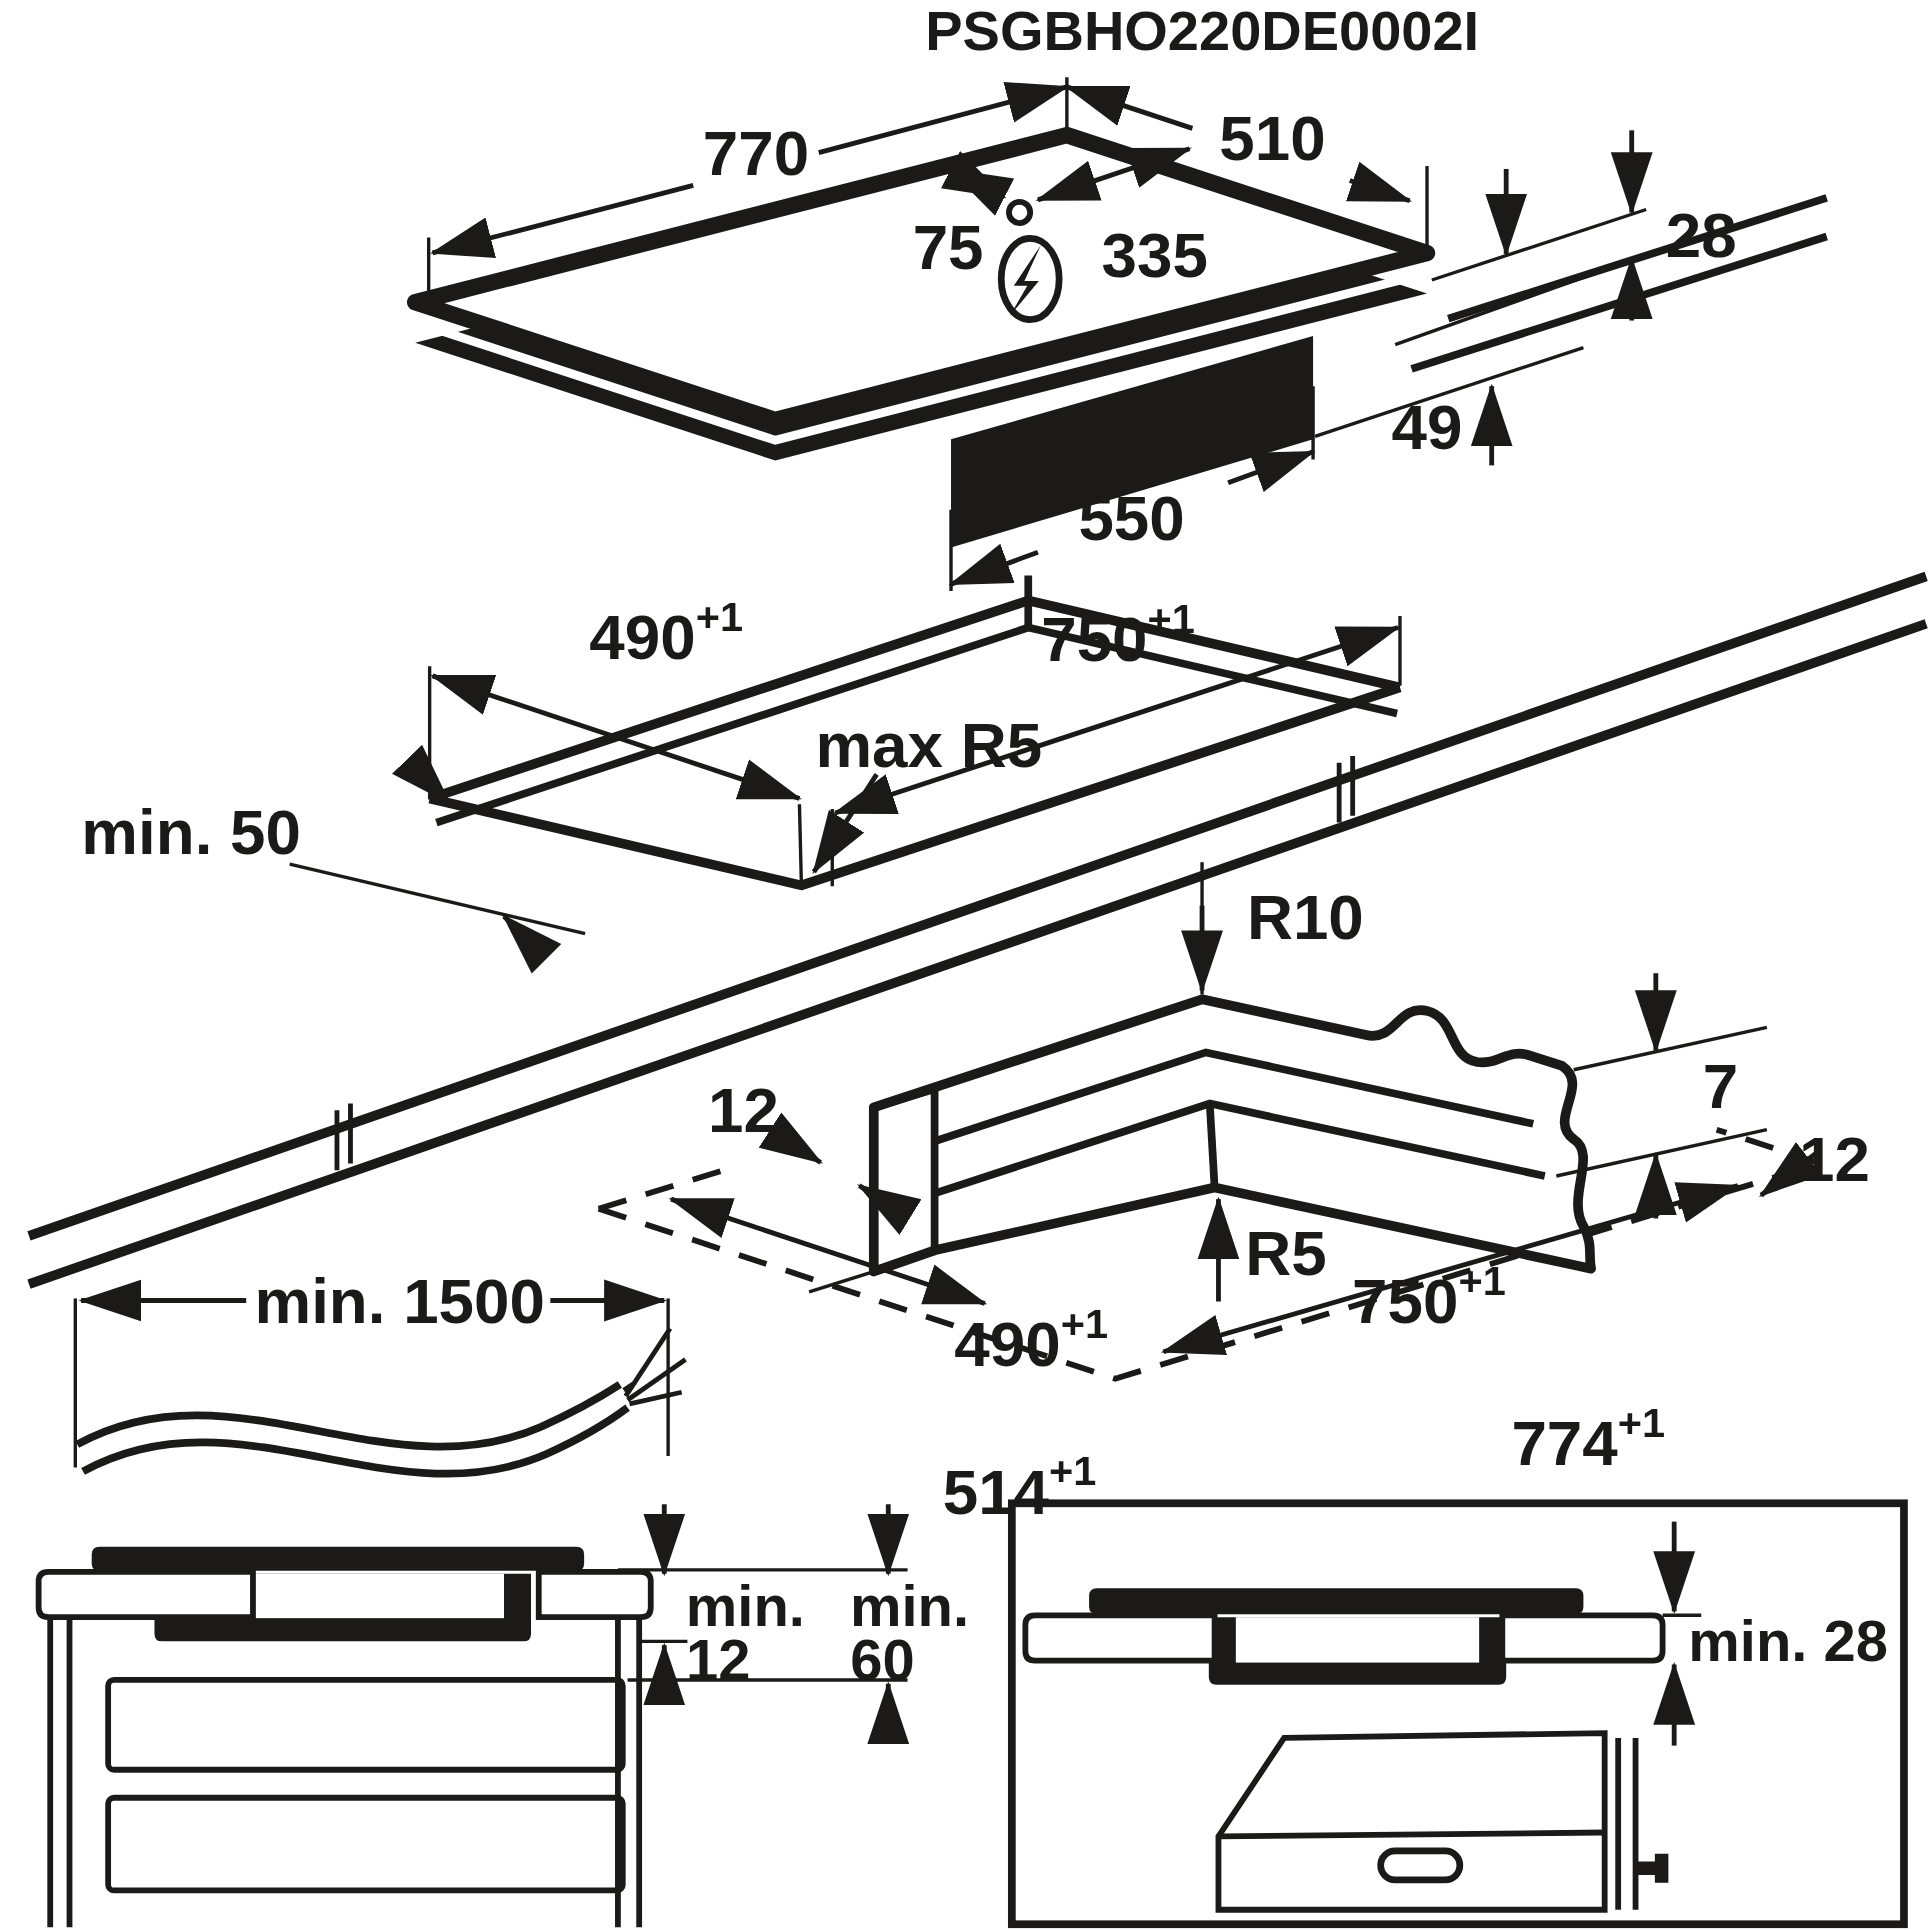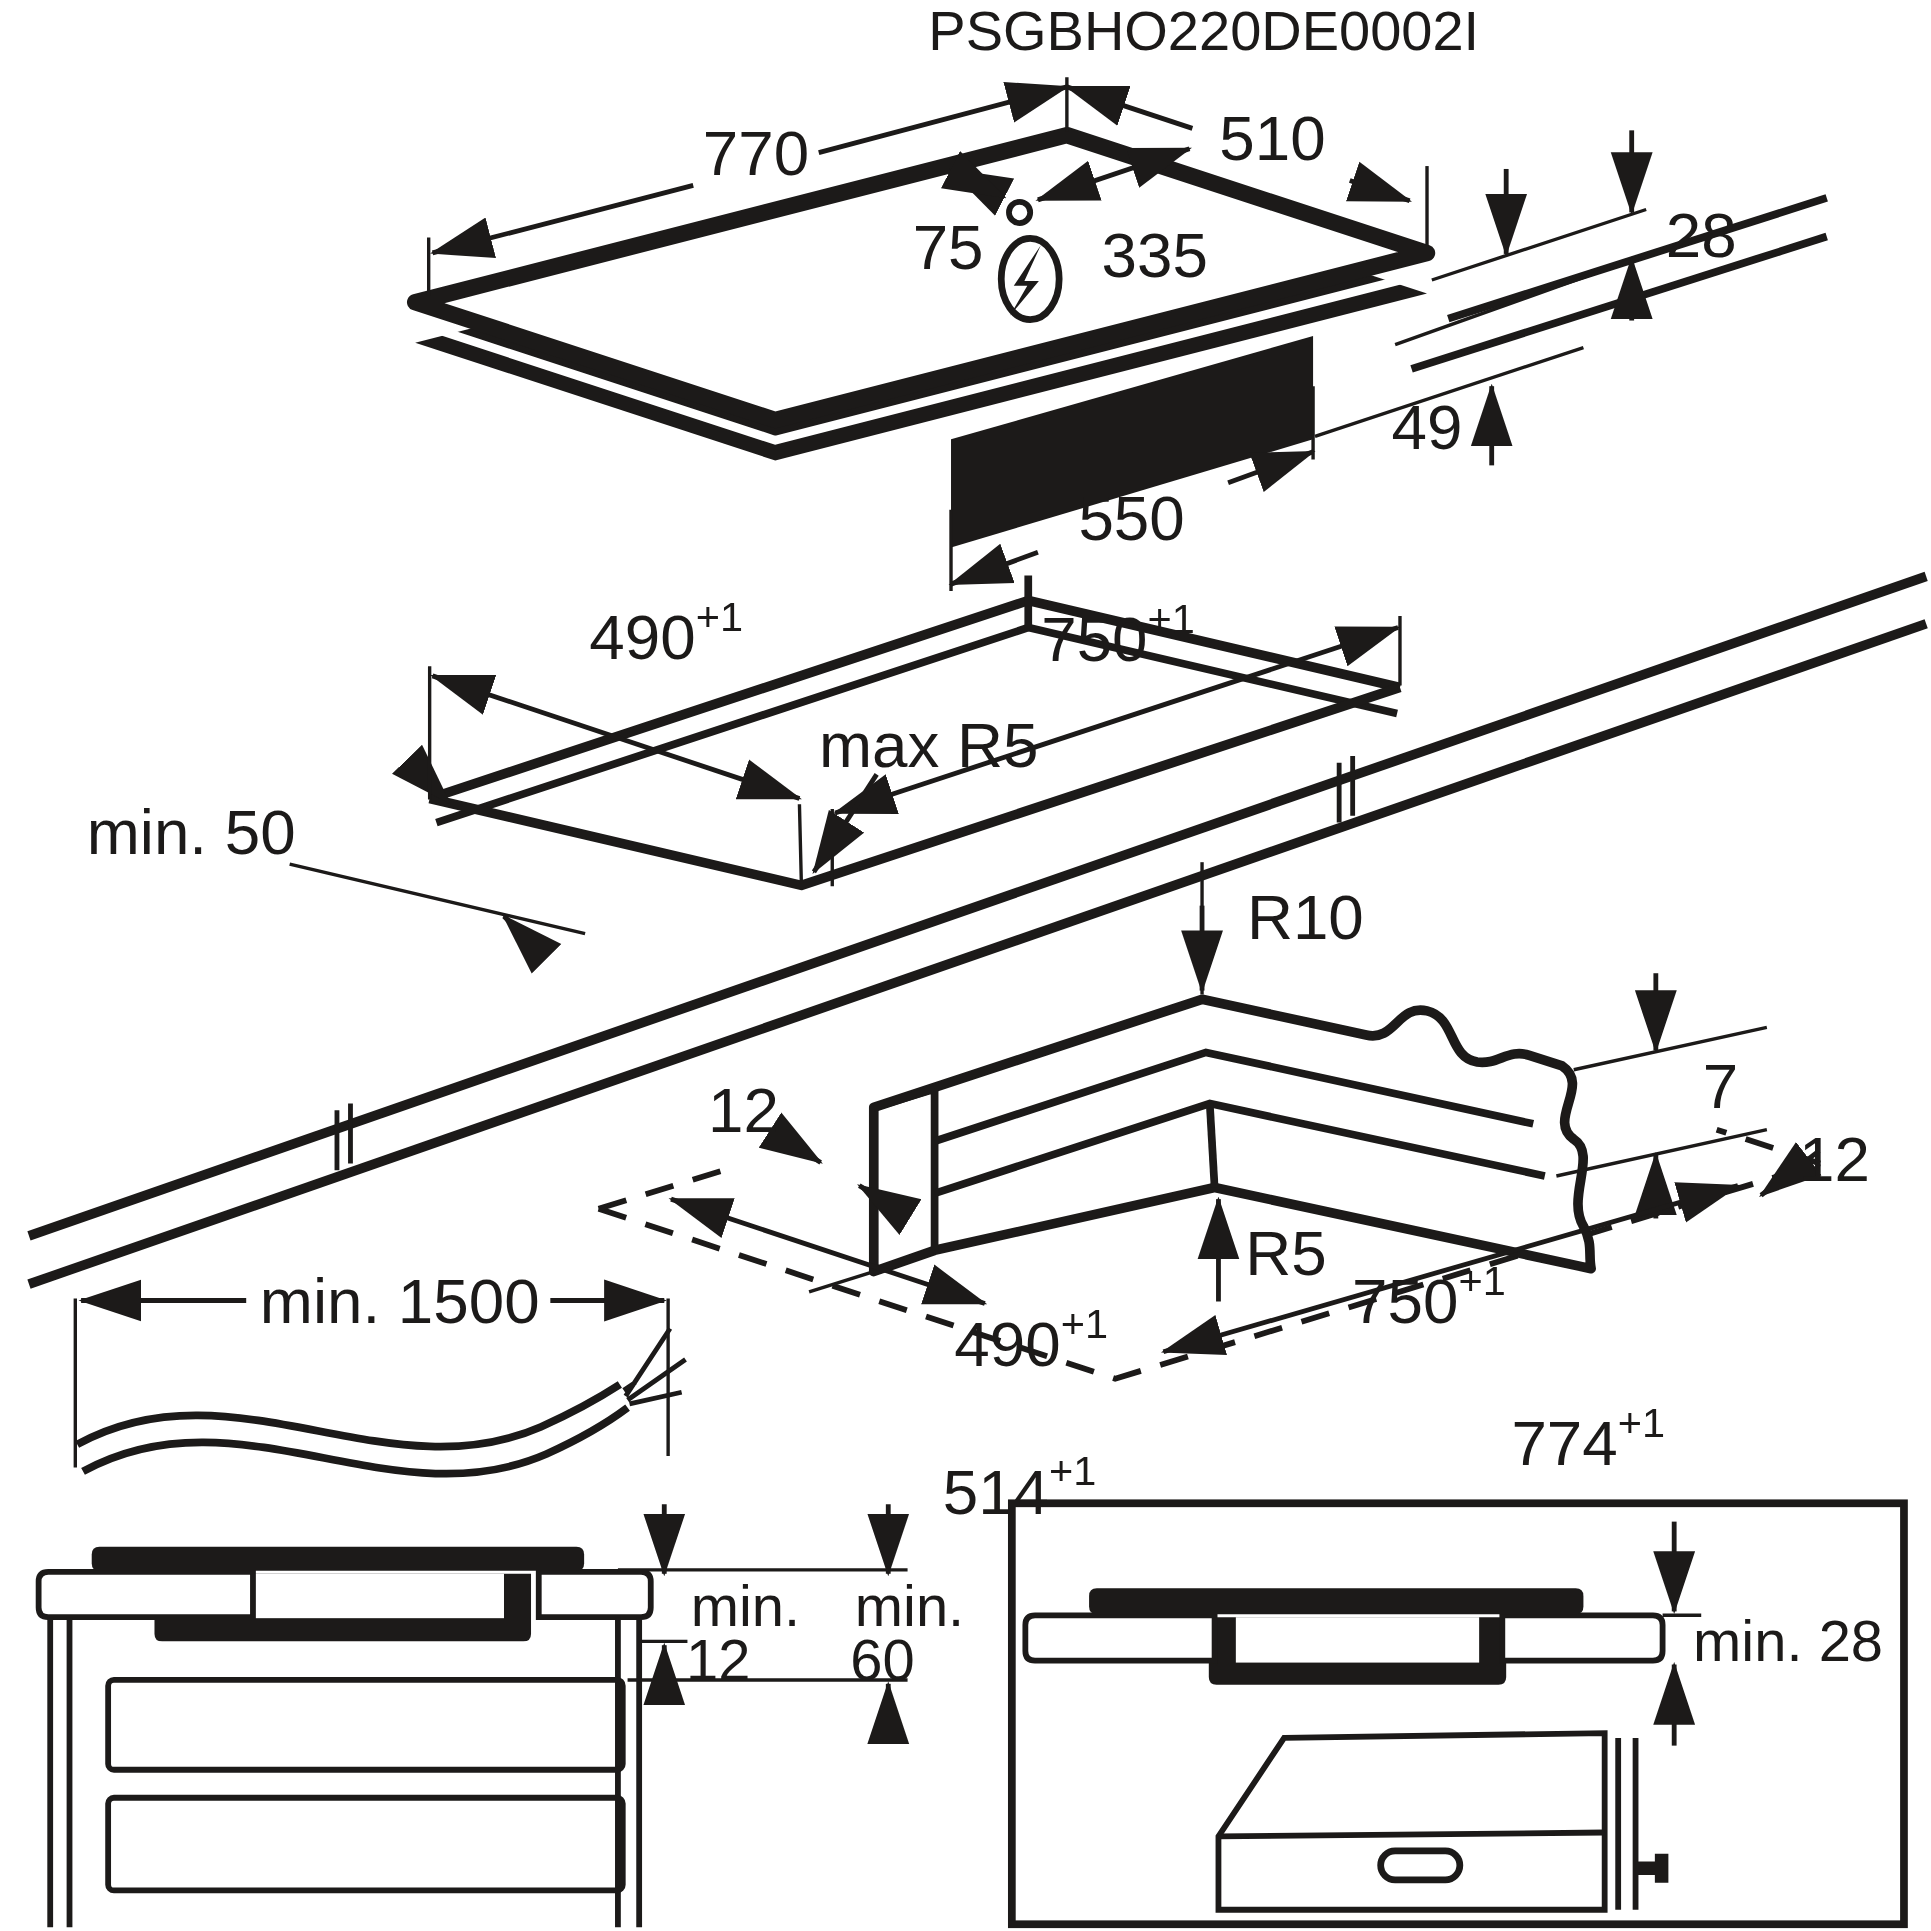--- a/index.html
+++ b/index.html
@@ -1,16 +1,16 @@
 <!DOCTYPE html>
 <html><head>
 <meta charset="utf-8">
 <style>
   html,body{margin:0;padding:0;background:#fff;}
-  .page{width:1931px;height:1931px;position:relative;background:#fff;font-family:"Liberation Sans", sans-serif;}
+  .page{width:1931px;height:1931px;position:relative;background:#fff;font-family:"Liberation Sans", sans-serif;font-weight:bold;}
   svg{position:absolute;top:0;left:0;}
   svg text{fill:#1c1a19;font-family:"Liberation Sans", sans-serif;}
   .ln{stroke:#1c1a19;fill:none;}
   .thick{stroke-width:10;}
   .glass{stroke-width:17;}
   .med{stroke-width:8;}
   .dim{stroke-width:5;}
   .thin{stroke-width:3.5;}
   .dash{stroke-width:6;stroke-dasharray:30 21;}
   .blk{fill:#1c1a19;stroke:none;}

